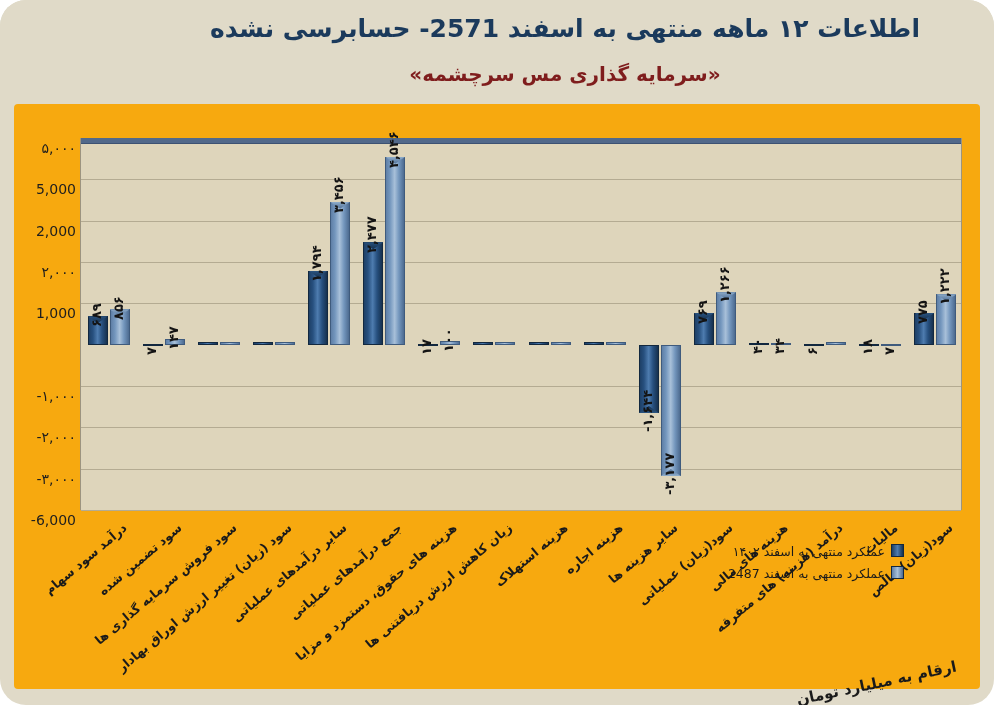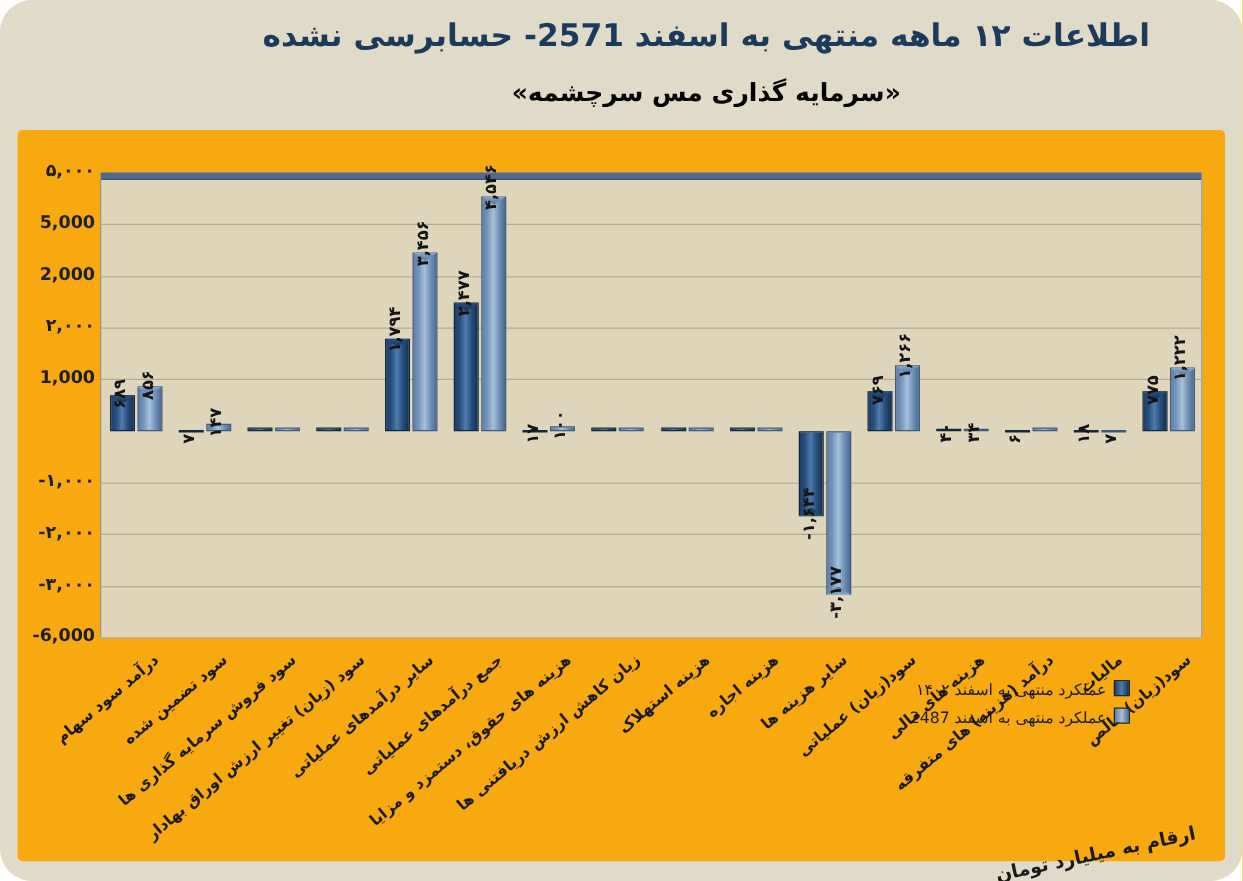--- a/index.html
+++ b/index.html
@@ -27,21 +27,21 @@
   }
   #title{
     position:absolute;left:150px;top:14px;width:830px;
     text-align:center;
     font-size:25px;font-weight:bold;color:#1b3a5c;
     direction:rtl;letter-spacing:0px;
   }
   #subtitle{
     position:absolute;left:150px;top:62px;width:830px;
     text-align:center;
-    font-size:20px;font-weight:bold;color:#000000;
+    font-size:20px;font-weight:bold;color:#7f1d1d;
     direction:rtl;
   }
 
   
   #plate{
     position:absolute;left:14px;top:104px;width:966px;height:585px;
     background:#f7a90f;
     border-radius:4px;
   }
 
@@ -61,23 +61,24 @@
     position:absolute;left:0;width:100%;height:5px;background:#52698a;
     box-shadow:0 1px 0 #3d5272;
   }
 
   
   .ytick{
     position:absolute;
     right:0;
     width:58px;
     text-align:right;
-    font-size:14px;font-weight:bold;color:#1e1e1e;
+    font-size:14px;font-weight:normal;color:#1e1e1e;
     transform:translateY(-9px);
     white-space:nowrap;
+    margin-top:11px;
   }
   #yaxis{position:absolute;left:0;top:34px;width:62px;height:372px;}
   .bar{
     position:absolute;
     width:20px;
   }
   .bar .body{
     position:absolute;left:0;right:0;top:0;bottom:0;
   }
   .bar.s0 .body{

